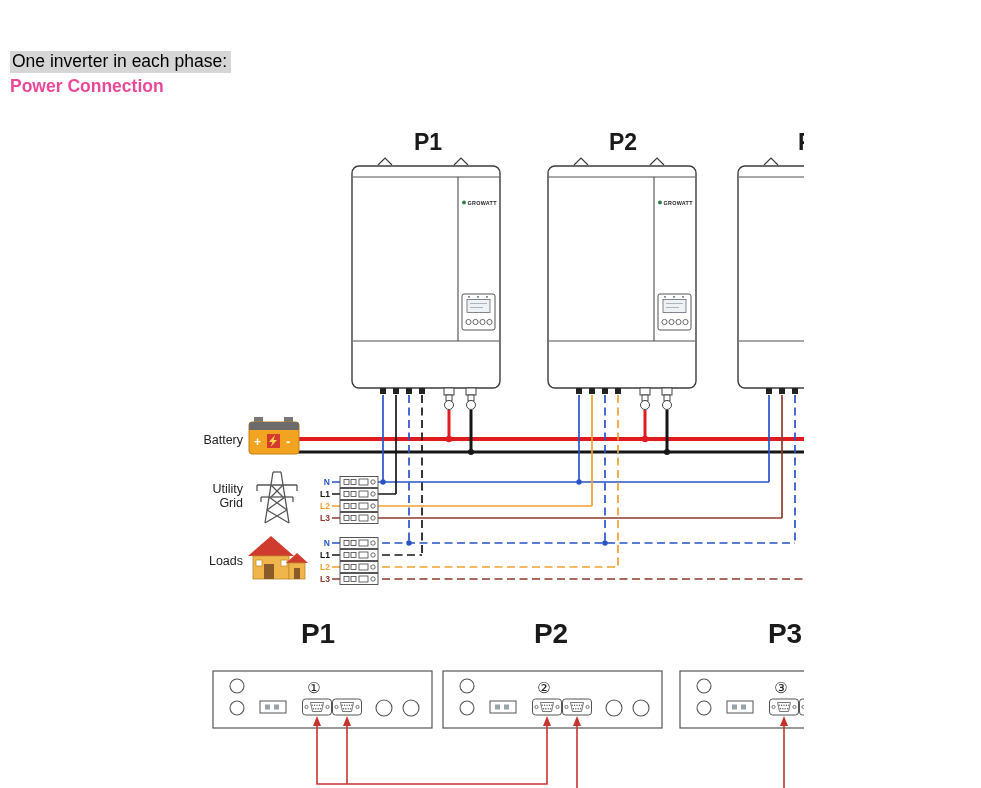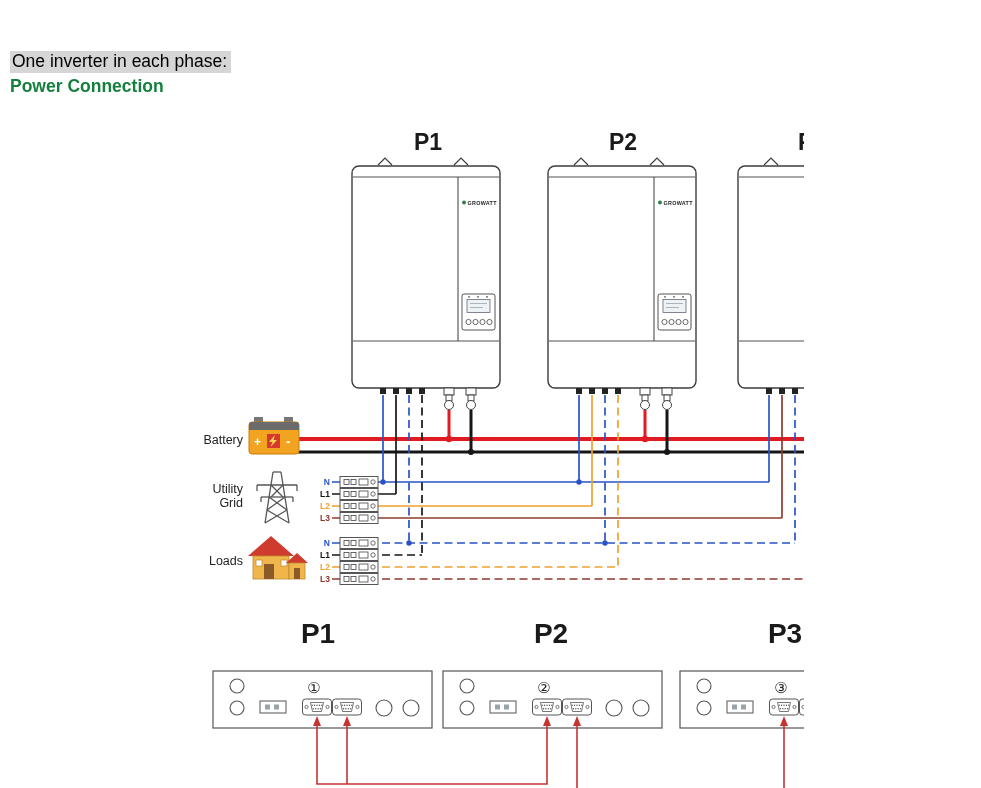--- a/index.html
+++ b/index.html
@@ -3,21 +3,21 @@
 <meta charset="utf-8">
 <style>
   * { margin:0; padding:0; box-sizing:border-box; }
   html,body { background:#fff; }
   body { font-family:"Liberation Sans", sans-serif; }
   .page { position:relative; width:804px; height:788px; background:#fff; overflow:hidden;margin-top:44px; }
   .heading-hl {
     position:absolute; left:10px; top:7px; font-size:17.5px; color:#000;
     background:var(--highlight); padding:0 4px 1px 2px; display:inline-block;
   }
-  .heading-bold { position:absolute; left:10px; font-weight:bold; color:#15803d; }
+  .heading-bold { position:absolute; left:10px; font-weight:bold; color:#ec4899; }
   #power-heading { top:32px; font-size:17.5px; }
   #comm-heading { top:554px; font-size:18.5px; }
   svg.diagram { position:absolute; left:0; top:0; }
   svg text { font-family:"Liberation Sans", sans-serif; }
   .plabel { font-size:23px; font-weight:bold; fill:#1a1a1a; }
   .clabel { font-size:28px; font-weight:bold; fill:#1a1a1a; }
   .lbl { font-size:12.5px; fill:#222; }
   .wlbl { font-size:8.5px; font-weight:bold; }
   .numlbl { font-size:15px; fill:#222; }
   .thin { stroke-width:1.7; fill:none; }

